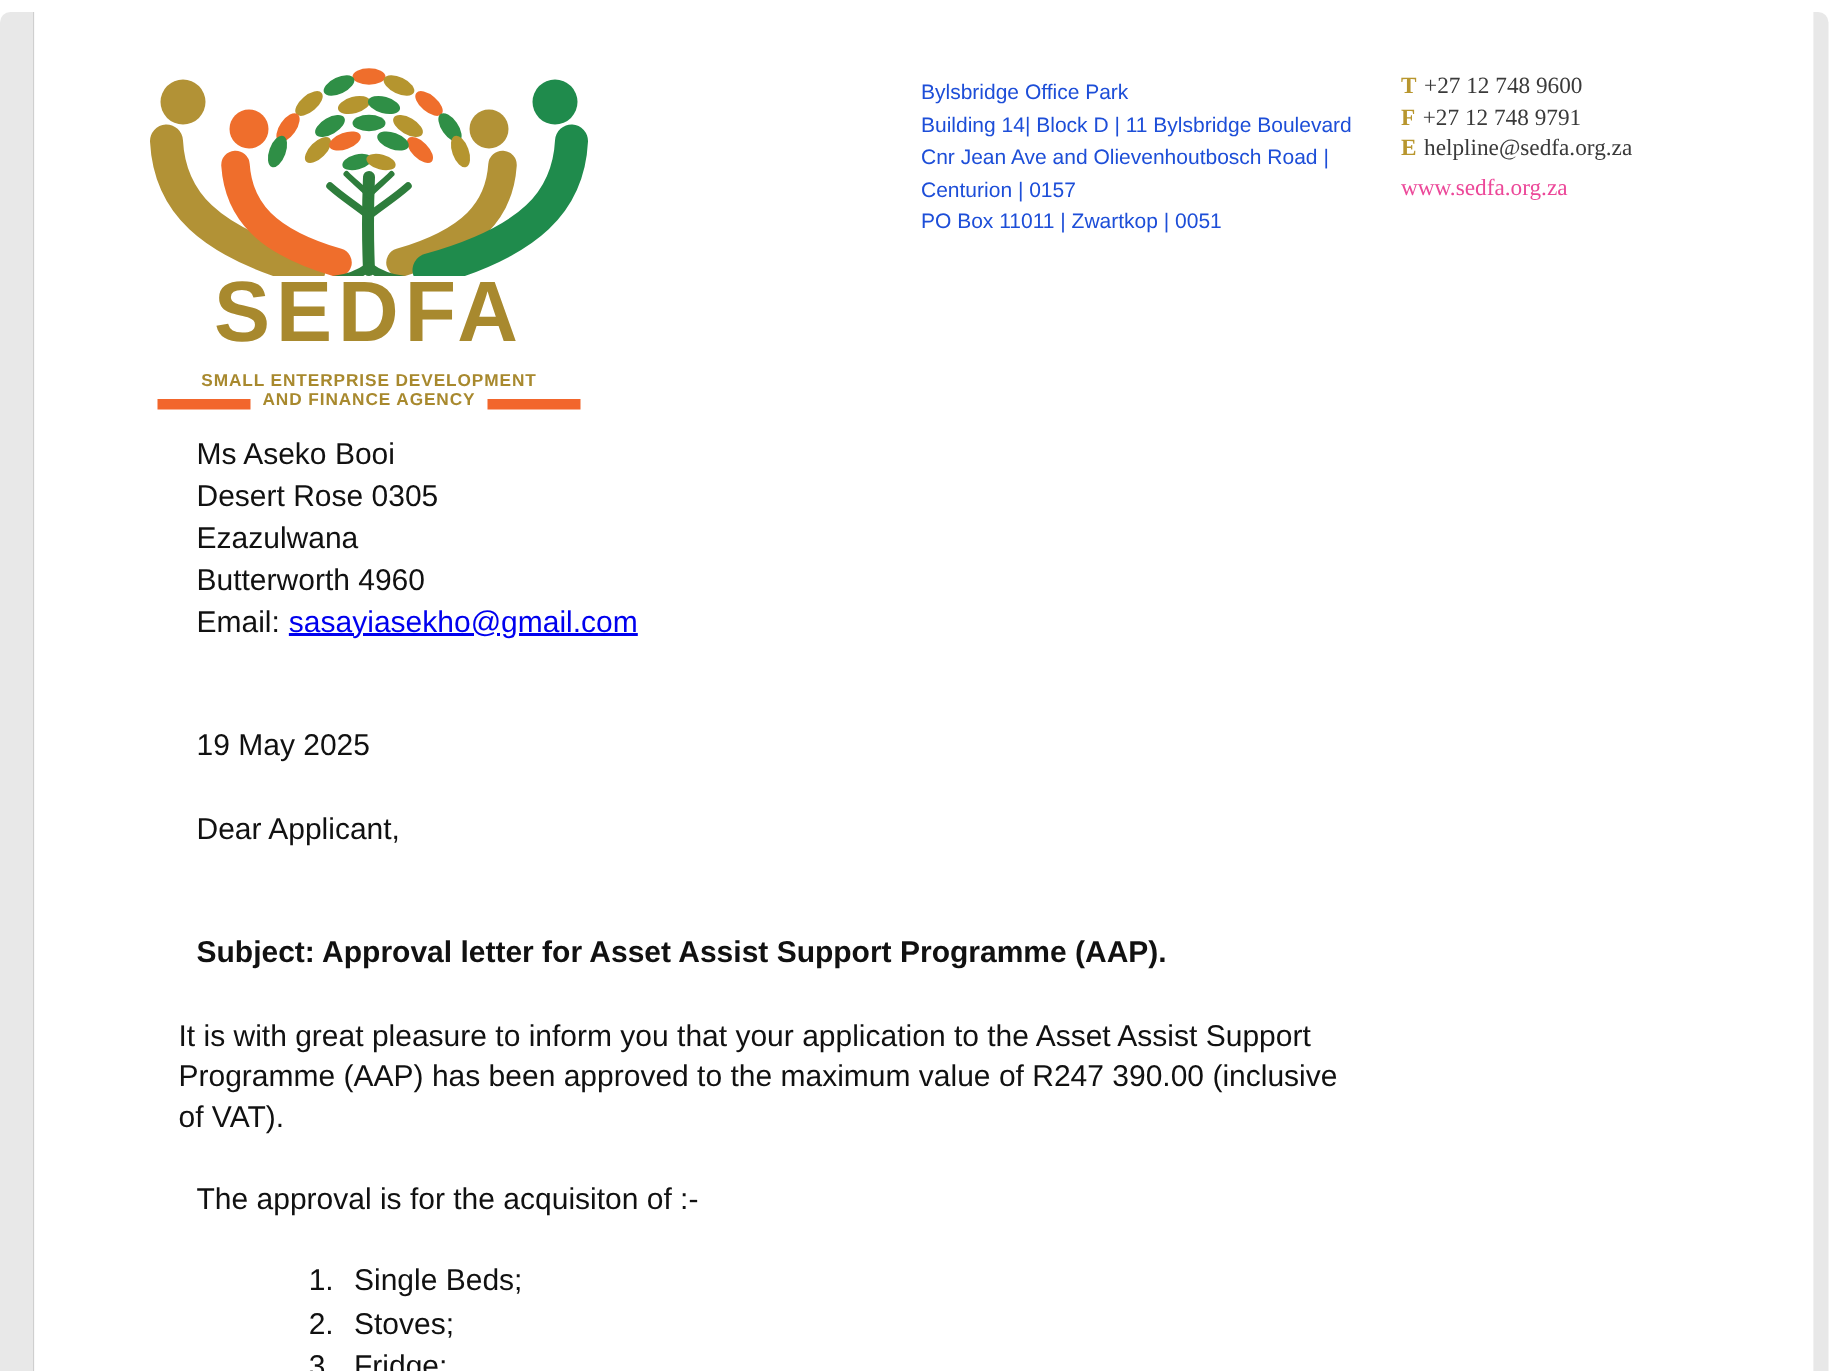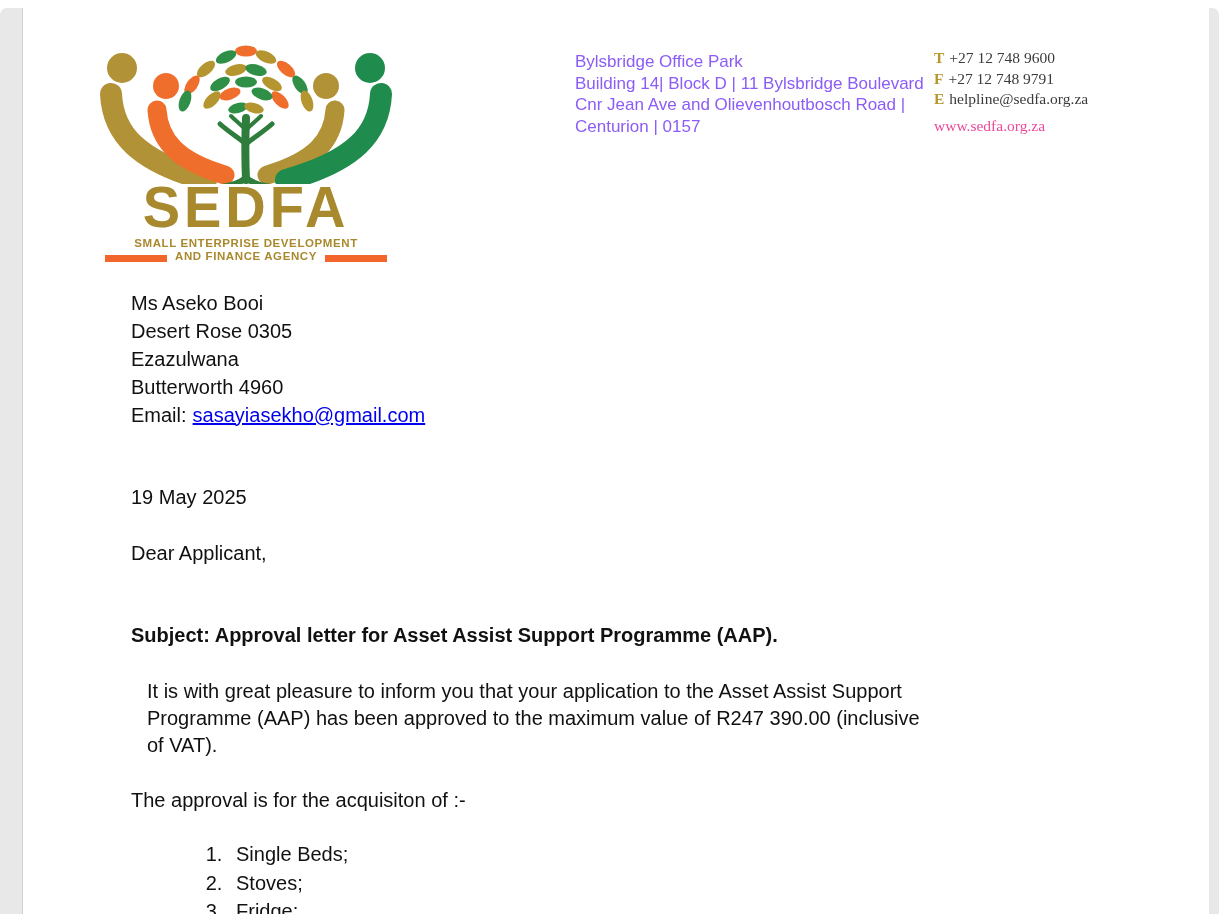--- a/index.html
+++ b/index.html
@@ -23,52 +23,52 @@
   }
   
   .logo { position: absolute; left: 64px; top: 42px; width: 318px; }
   .logo svg { display: block; margin: 0 auto; }
   .wordmark {
     text-align: center;
     font-size: 56px; font-weight: bold; letter-spacing: 4px;
     color: #a8892e; line-height: 52px; margin-top: -2px;
     transform: scaleY(1.02);
   }
-  .tagline { position: relative; margin-top: 3px; height: 28px; }
+  .tagline { position: relative; margin-top: 14px; height: 28px; }
   .tagline-text {
     text-align: center; color: #a8892e; font-weight: bold;
     font-size: 11.5px; line-height: 13px; letter-spacing: 0.6px;
   }
   .tagline .bar {
     position: absolute; bottom: 3px; width: 62px; height: 7px;
     background: #f2662c;
   }
   .tagline .bar.b-left  { left: 18px; }
   .tagline .bar.b-right { right: 18px; }
   
   .office-address {
-    position: absolute; left: 552px; top: 51px;
-    color: #8b5cf6; font-size: 17px; line-height: 21.6px;
+    position: absolute; left: 591px; top: 51px;
+    color: #1d4ed8; font-size: 14px; line-height: 21.6px;
     white-space: nowrap;
   }
   .contact-block {
     position: absolute; left: 911px; top: 48px;
     font-size: 15.5px; line-height: 20.6px; white-space: nowrap; font-family: Liberation Serif, serif;
   }
   .contact-row .clabel { color: #b8962e; font-weight: bold; margin-right: 5px; }
   .contact-row .cvalue { color: #3a3a3a; }
   .website { color: #ec4899; margin-top: 6px; }
   
   .letter-text { color: #111111; font-size: 20px; }
   .recipient { position: absolute; left: 108px; top: 290px; line-height: 27.9px; }
   .email-line a, .email-link { color: #0000ee; text-decoration: underline; margin-left: 6px; }
   .date       { position: absolute; left: 108px; top: 486px; }
   .salutation { position: absolute; left: 108px; top: 542px; text-align: right; }
   .subject    { position: absolute; left: 108px; top: 624px; font-weight: bold; }
-  .para1      { position: absolute; left: 124px; top: 678px; line-height: 27.2px; }
+  .para1      { position: absolute; left: 96px; top: 678px; line-height: 27.2px; }
   .para2      { position: absolute; left: 108px; top: 789px; }
   .item-list  {
     position: absolute; left: 160px; top: 840px;
     margin: 0; padding-left: 45px; line-height: 28.6px;
   }
   .item-list li { padding-left: 8px; }
 </style>
 </head>
 <body>
 
@@ -132,20 +132,21 @@
       </div>
       <span class="bar b-right"></span>
     </div>
   </div>
 
   <div class="office-address">
     <div>Bylsbridge Office Park</div>
     <div>Building 14| Block D | 11 Bylsbridge Boulevard</div>
     <div>Cnr Jean Ave and Olievenhoutbosch Road |</div>
     <div>Centurion | 0157</div>
+    <div>PO Box 11011 | Zwartkop | 0051</div>
   </div>
 
   <div class="contact-block">
     <div class="contact-row">
       <span class="clabel">T</span><span class="cvalue">+27 12 748 9600</span>
     </div>
     <div class="contact-row">
       <span class="clabel">F</span><span class="cvalue">+27 12 748 9791</span>
     </div>
     <div class="contact-row">

